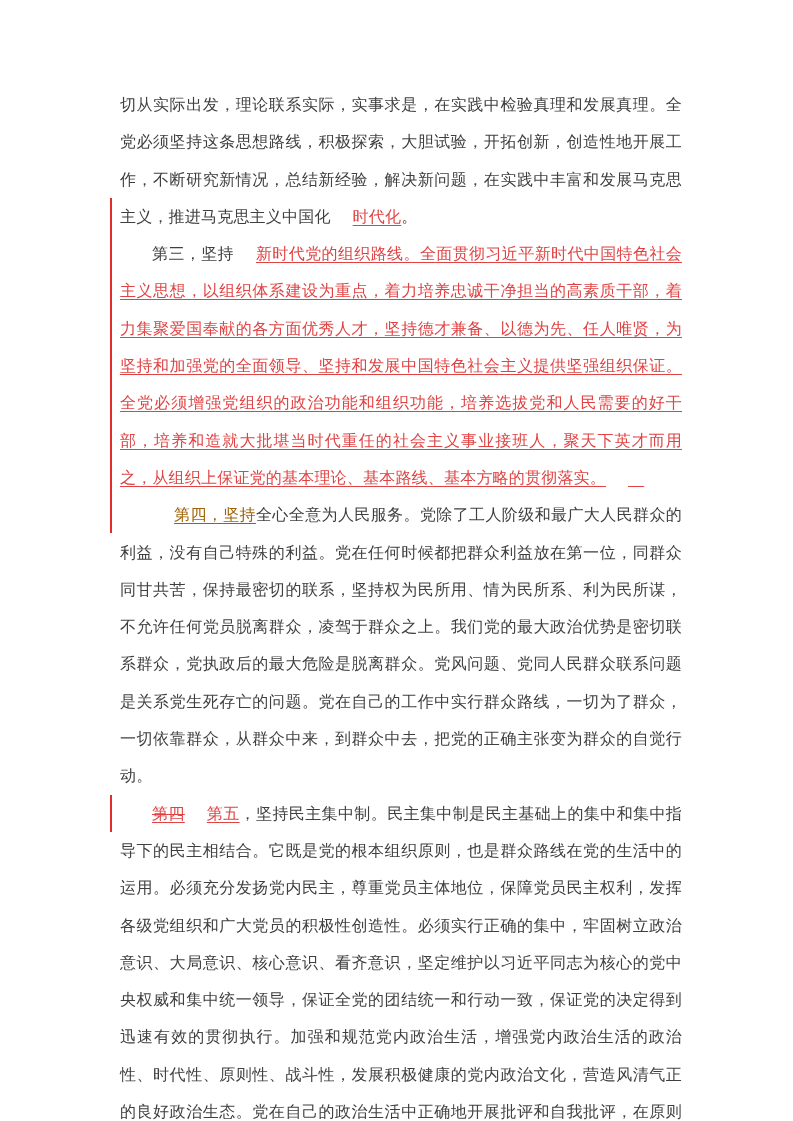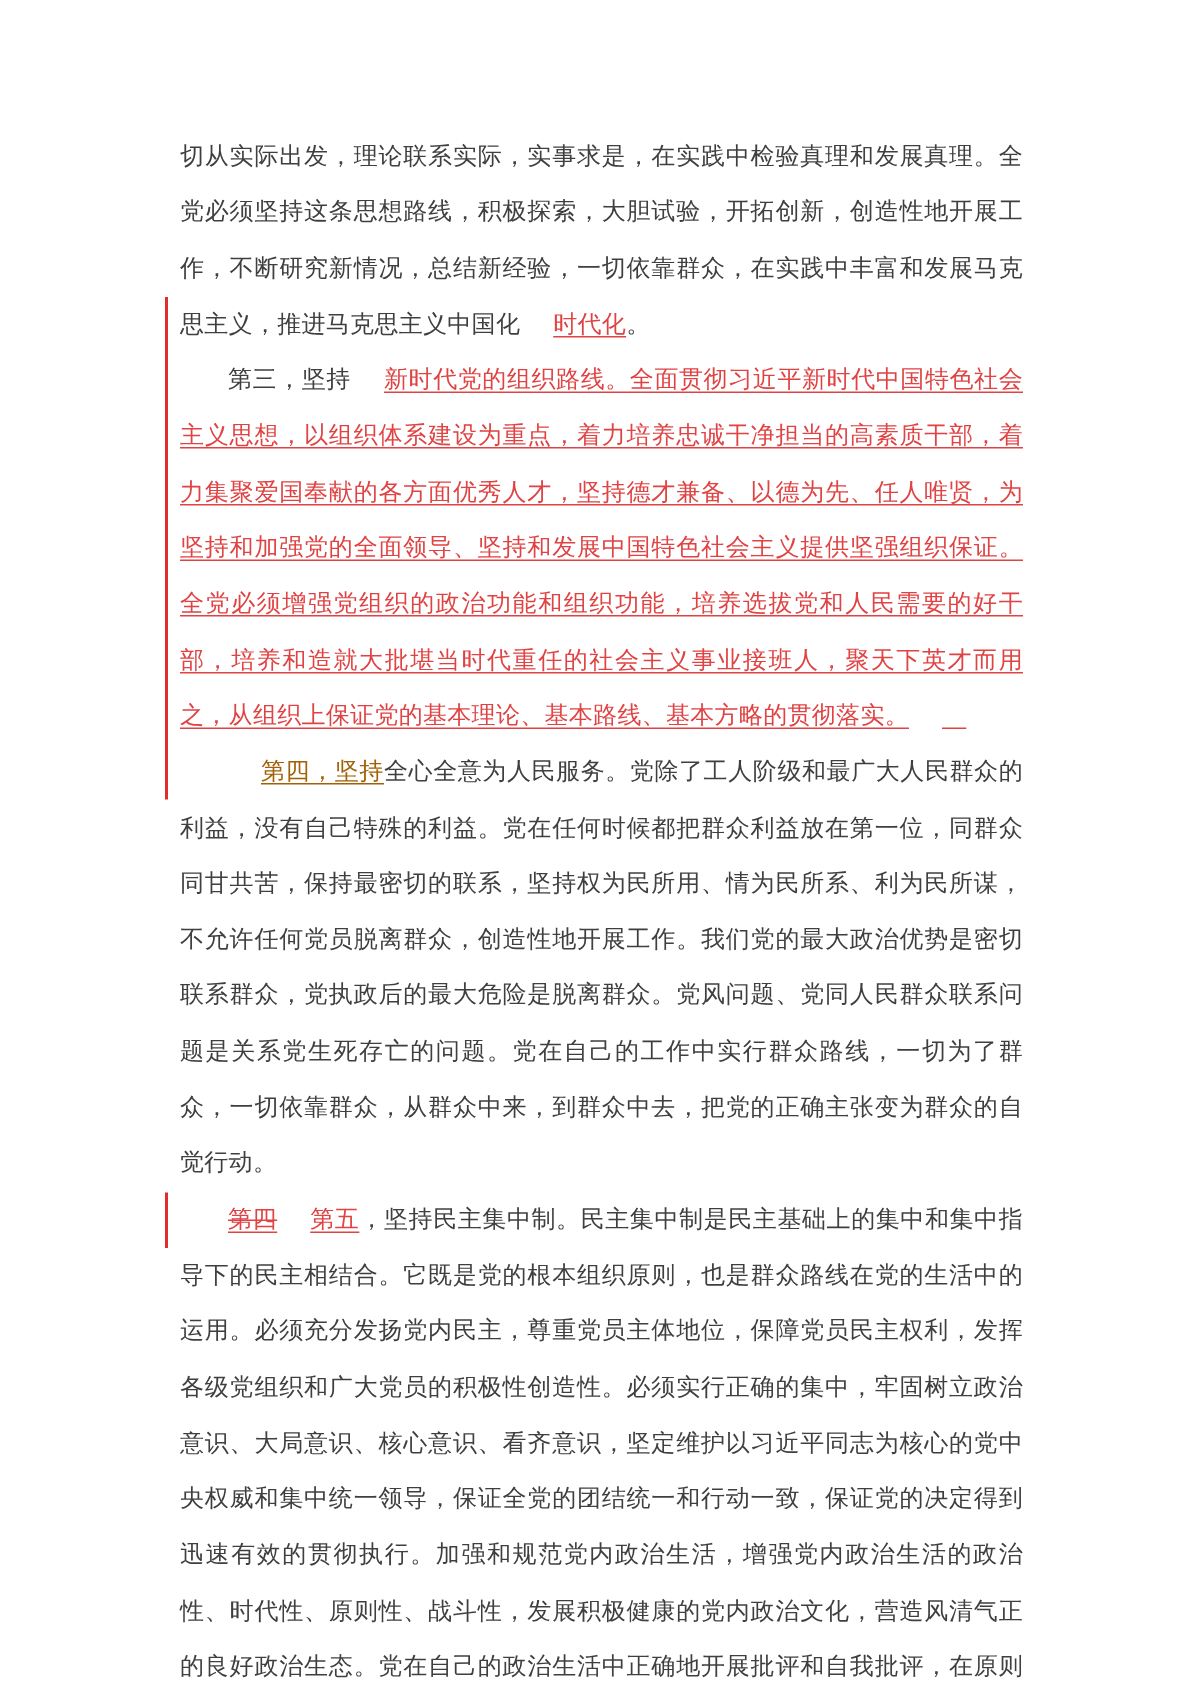--- a/index.html
+++ b/index.html
@@ -52,20 +52,20 @@
     position: absolute;
     left: -10px;
     width: 2px;
   }
 </style>
 </head>
 <body>
 
 <div class="page">
   <div class="doc-content" style="color: rgb(63, 63, 63);">
-      <p class="para"><span class="run normal">切从实际出发，理论联系实际，实事求是，在实践中检验真理和发展真理。全党必须坚持这条思想路线，积极探索，大胆试验，开拓创新，创造性地开展工作，不断研究新情况，总结新经验，一切依靠群众，在实践中丰富和发展马克思主义，推进马克思主义中国化</span><span class="run ins" style="color: rgb(224, 67, 67);">时代化</span><span class="run normal">。</span></p>
+      <p class="para"><span class="run normal">切从实际出发，理论联系实际，实事求是，在实践中检验真理和发展真理。全党必须坚持这条思想路线，积极探索，大胆试验，开拓创新，创造性地开展工作，不断研究新情况，总结新经验，解决新问题，在实践中丰富和发展马克思主义，推进马克思主义中国化</span><span class="run ins" style="color: rgb(224, 67, 67);">时代化</span><span class="run normal">。</span></p>
       <p class="para indent"><span class="run normal">第三，坚持</span><span class="run ins" style="color: rgb(224, 67, 67);">新时代党的组织路线。全面贯彻习近平新时代中国特色社会主义思想，以组织体系建设为重点，着力培养忠诚干净担当的高素质干部，着力集聚爱国奉献的各方面优秀人才，坚持德才兼备、以德为先、任人唯贤，为坚持和加强党的全面领导、坚持和发展中国特色社会主义提供坚强组织保证。全党必须增强党组织的政治功能和组织功能，培养选拔党和人民需要的好干部，培养和造就大批堪当时代重任的社会主义事业接班人，聚天下英才而用之，从组织上保证党的基本理论、基本路线、基本方略的贯彻落实。</span><span class="run ins" style="color: rgb(224, 67, 67);">　</span></p>
-      <p class="para indent"><span class="run ins" style="color: #a16207;">第四，坚持</span><span class="run normal">全心全意为人民服务。党除了工人阶级和最广大人民群众的利益，没有自己特殊的利益。党在任何时候都把群众利益放在第一位，同群众同甘共苦，保持最密切的联系，坚持权为民所用、情为民所系、利为民所谋，不允许任何党员脱离群众，创造性地开展工作。我们党的最大政治优势是密切联系群众，党执政后的最大危险是脱离群众。党风问题、党同人民群众联系问题是关系党生死存亡的问题。党在自己的工作中实行群众路线，一切为了群众，一切依靠群众，从群众中来，到群众中去，把党的正确主张变为群众的自觉行动。</span></p>
+      <p class="para indent"><span class="run ins" style="color: #a16207;">第四，坚持</span><span class="run normal">全心全意为人民服务。党除了工人阶级和最广大人民群众的利益，没有自己特殊的利益。党在任何时候都把群众利益放在第一位，同群众同甘共苦，保持最密切的联系，坚持权为民所用、情为民所系、利为民所谋，不允许任何党员脱离群众，凌驾于群众之上。我们党的最大政治优势是密切联系群众，党执政后的最大危险是脱离群众。党风问题、党同人民群众联系问题是关系党生死存亡的问题。党在自己的工作中实行群众路线，一切为了群众，一切依靠群众，从群众中来，到群众中去，把党的正确主张变为群众的自觉行动。</span></p>
       <p class="para indent"><span class="run del" style="color: rgb(224, 67, 67);">第四</span><span class="run ins" style="color: rgb(224, 67, 67);">第五</span><span class="run normal">，坚持民主集中制。民主集中制是民主基础上的集中和集中指导下的民主相结合。它既是党的根本组织原则，也是群众路线在党的生活中的运用。必须充分发扬党内民主，尊重党员主体地位，保障党员民主权利，发挥各级党组织和广大党员的积极性创造性。必须实行正确的集中，牢固树立政治意识、大局意识、核心意识、看齐意识，坚定维护以习近平同志为核心的党中央权威和集中统一领导，保证全党的团结统一和行动一致，保证党的决定得到迅速有效的贯彻执行。加强和规范党内政治生活，增强党内政治生活的政治性、时代性、原则性、战斗性，发展积极健康的党内政治文化，营造风清气正的良好政治生态。党在自己的政治生活中正确地开展批评和自我批评，在原则问题上进行思想斗争，坚持</span></p>
       <div class="change-bar" style="top: 111.7px; height: 335.6px; background: rgb(226, 45, 45);"></div>
       <div class="change-bar" style="top: 709px; height: 37.3px; background: rgb(226, 45, 45);"></div>
     </div>
 </div>
 
 </body></html>

